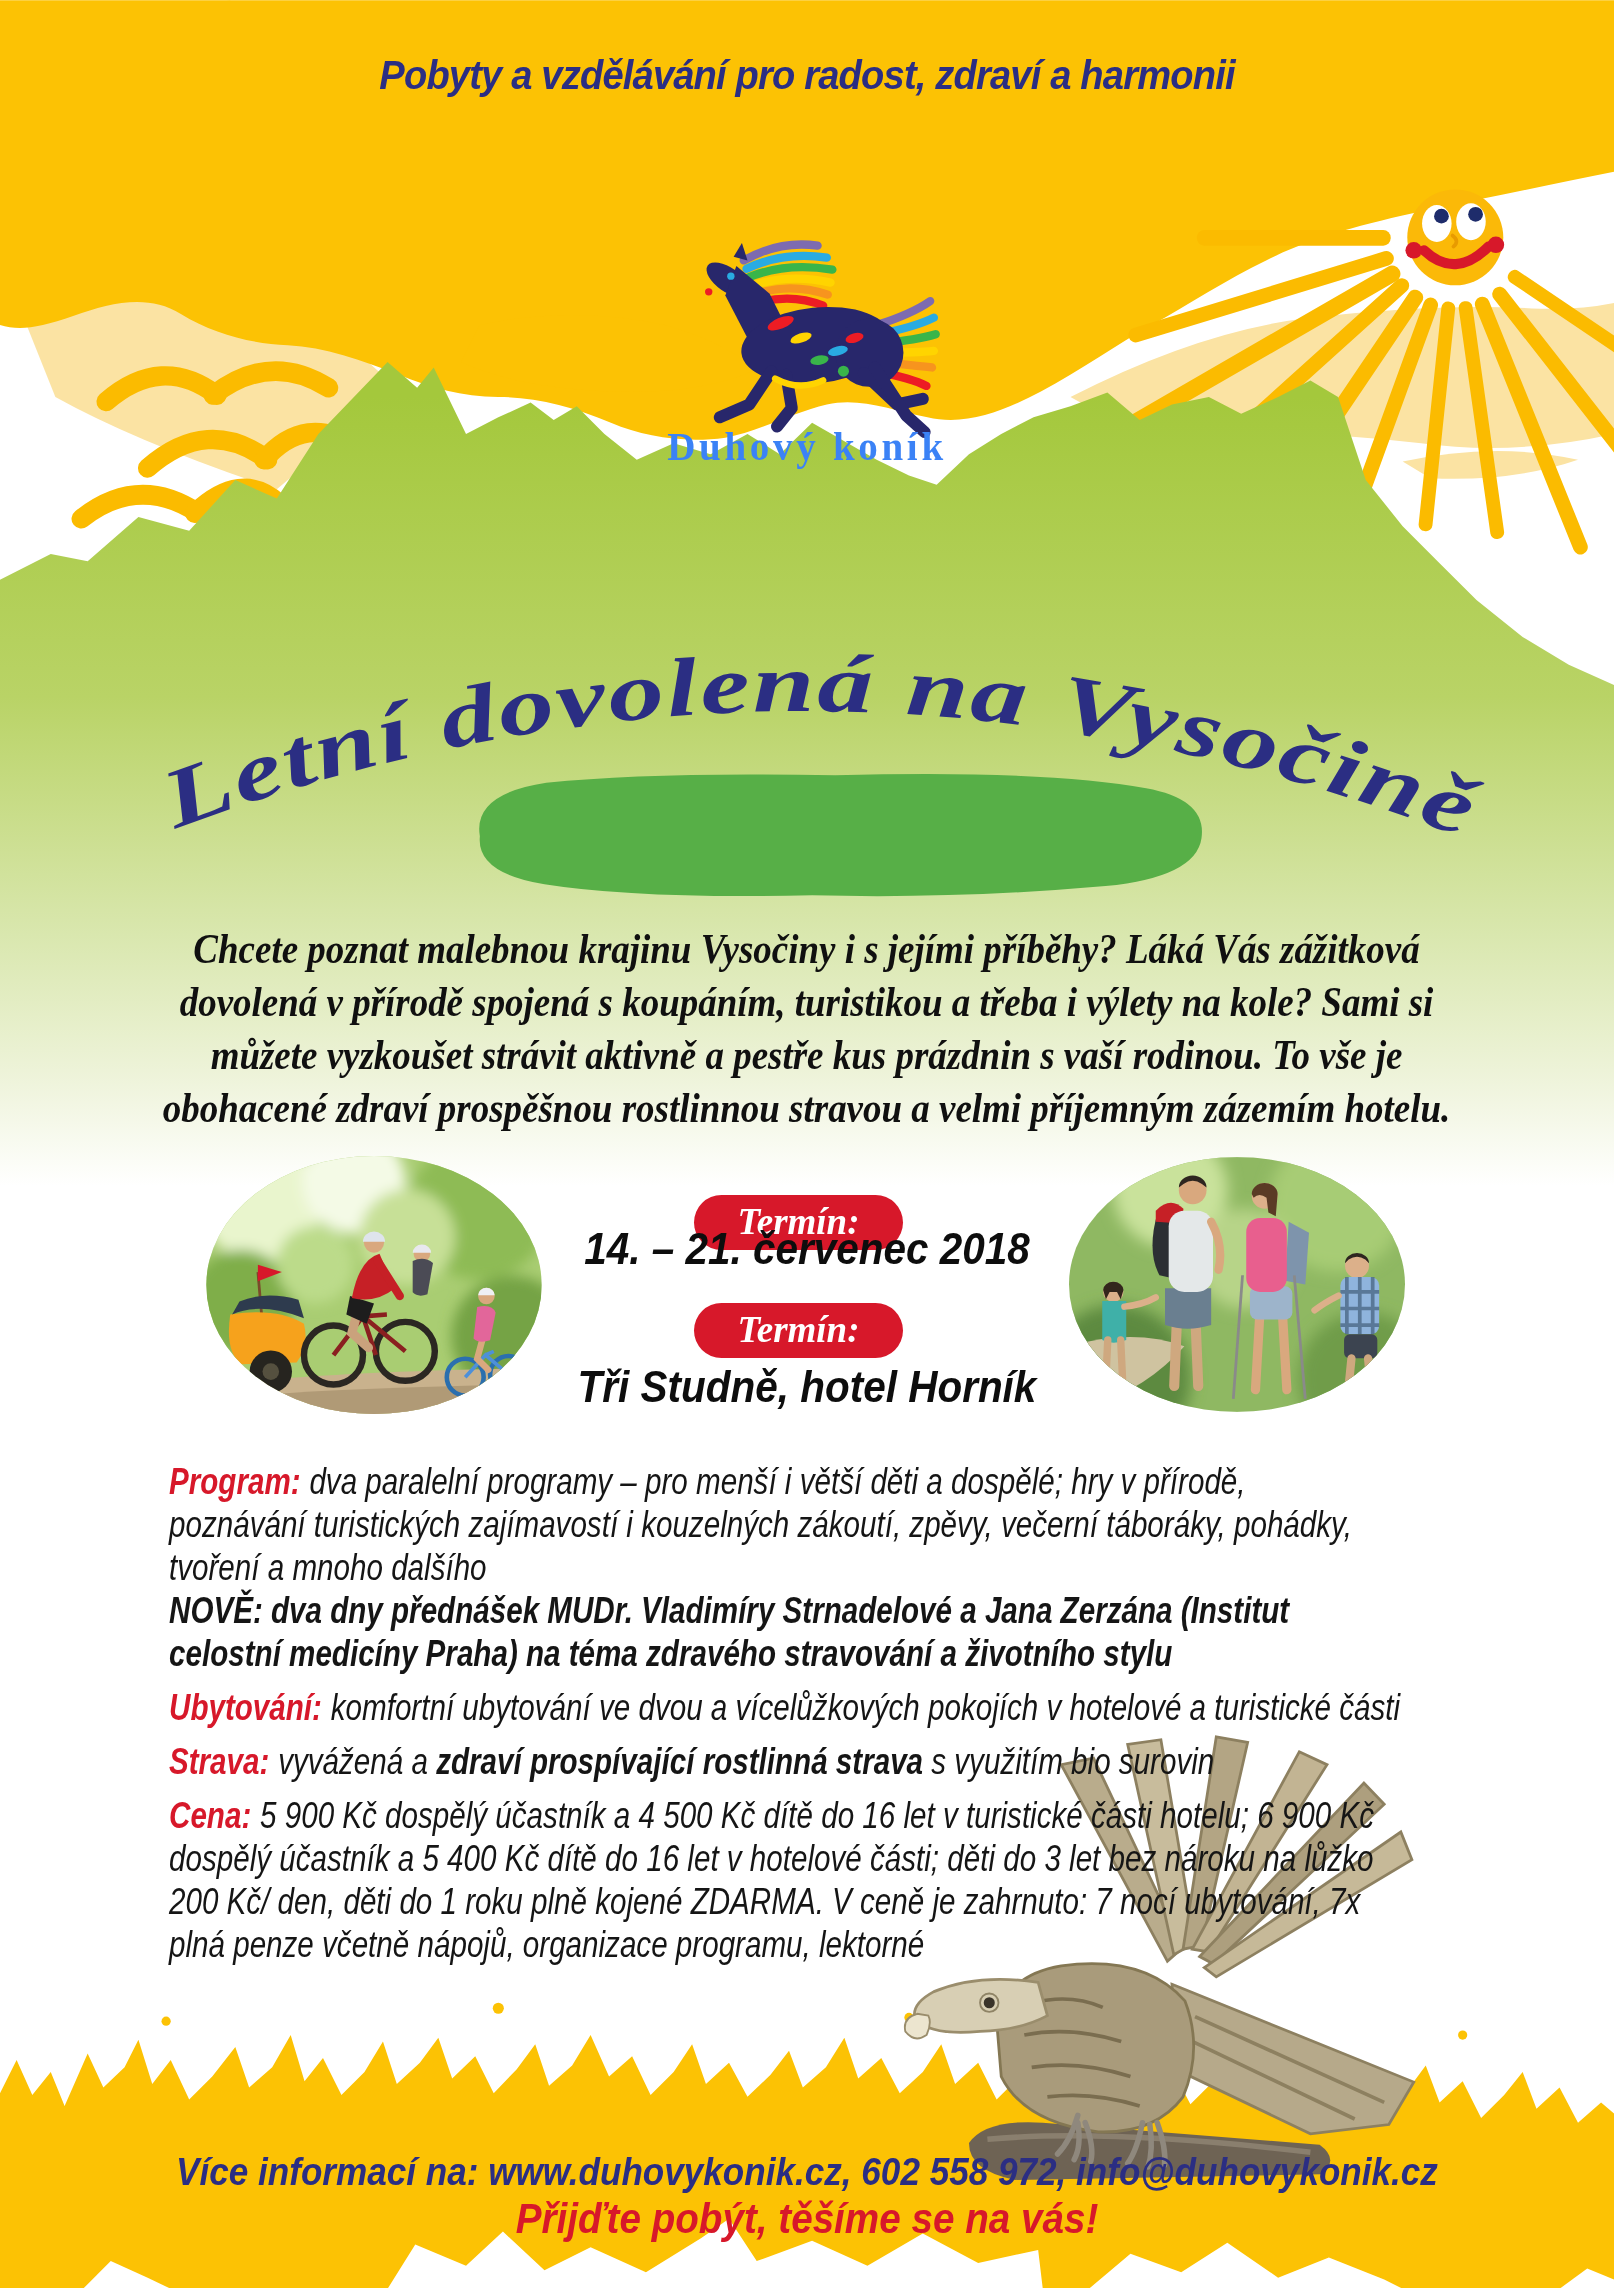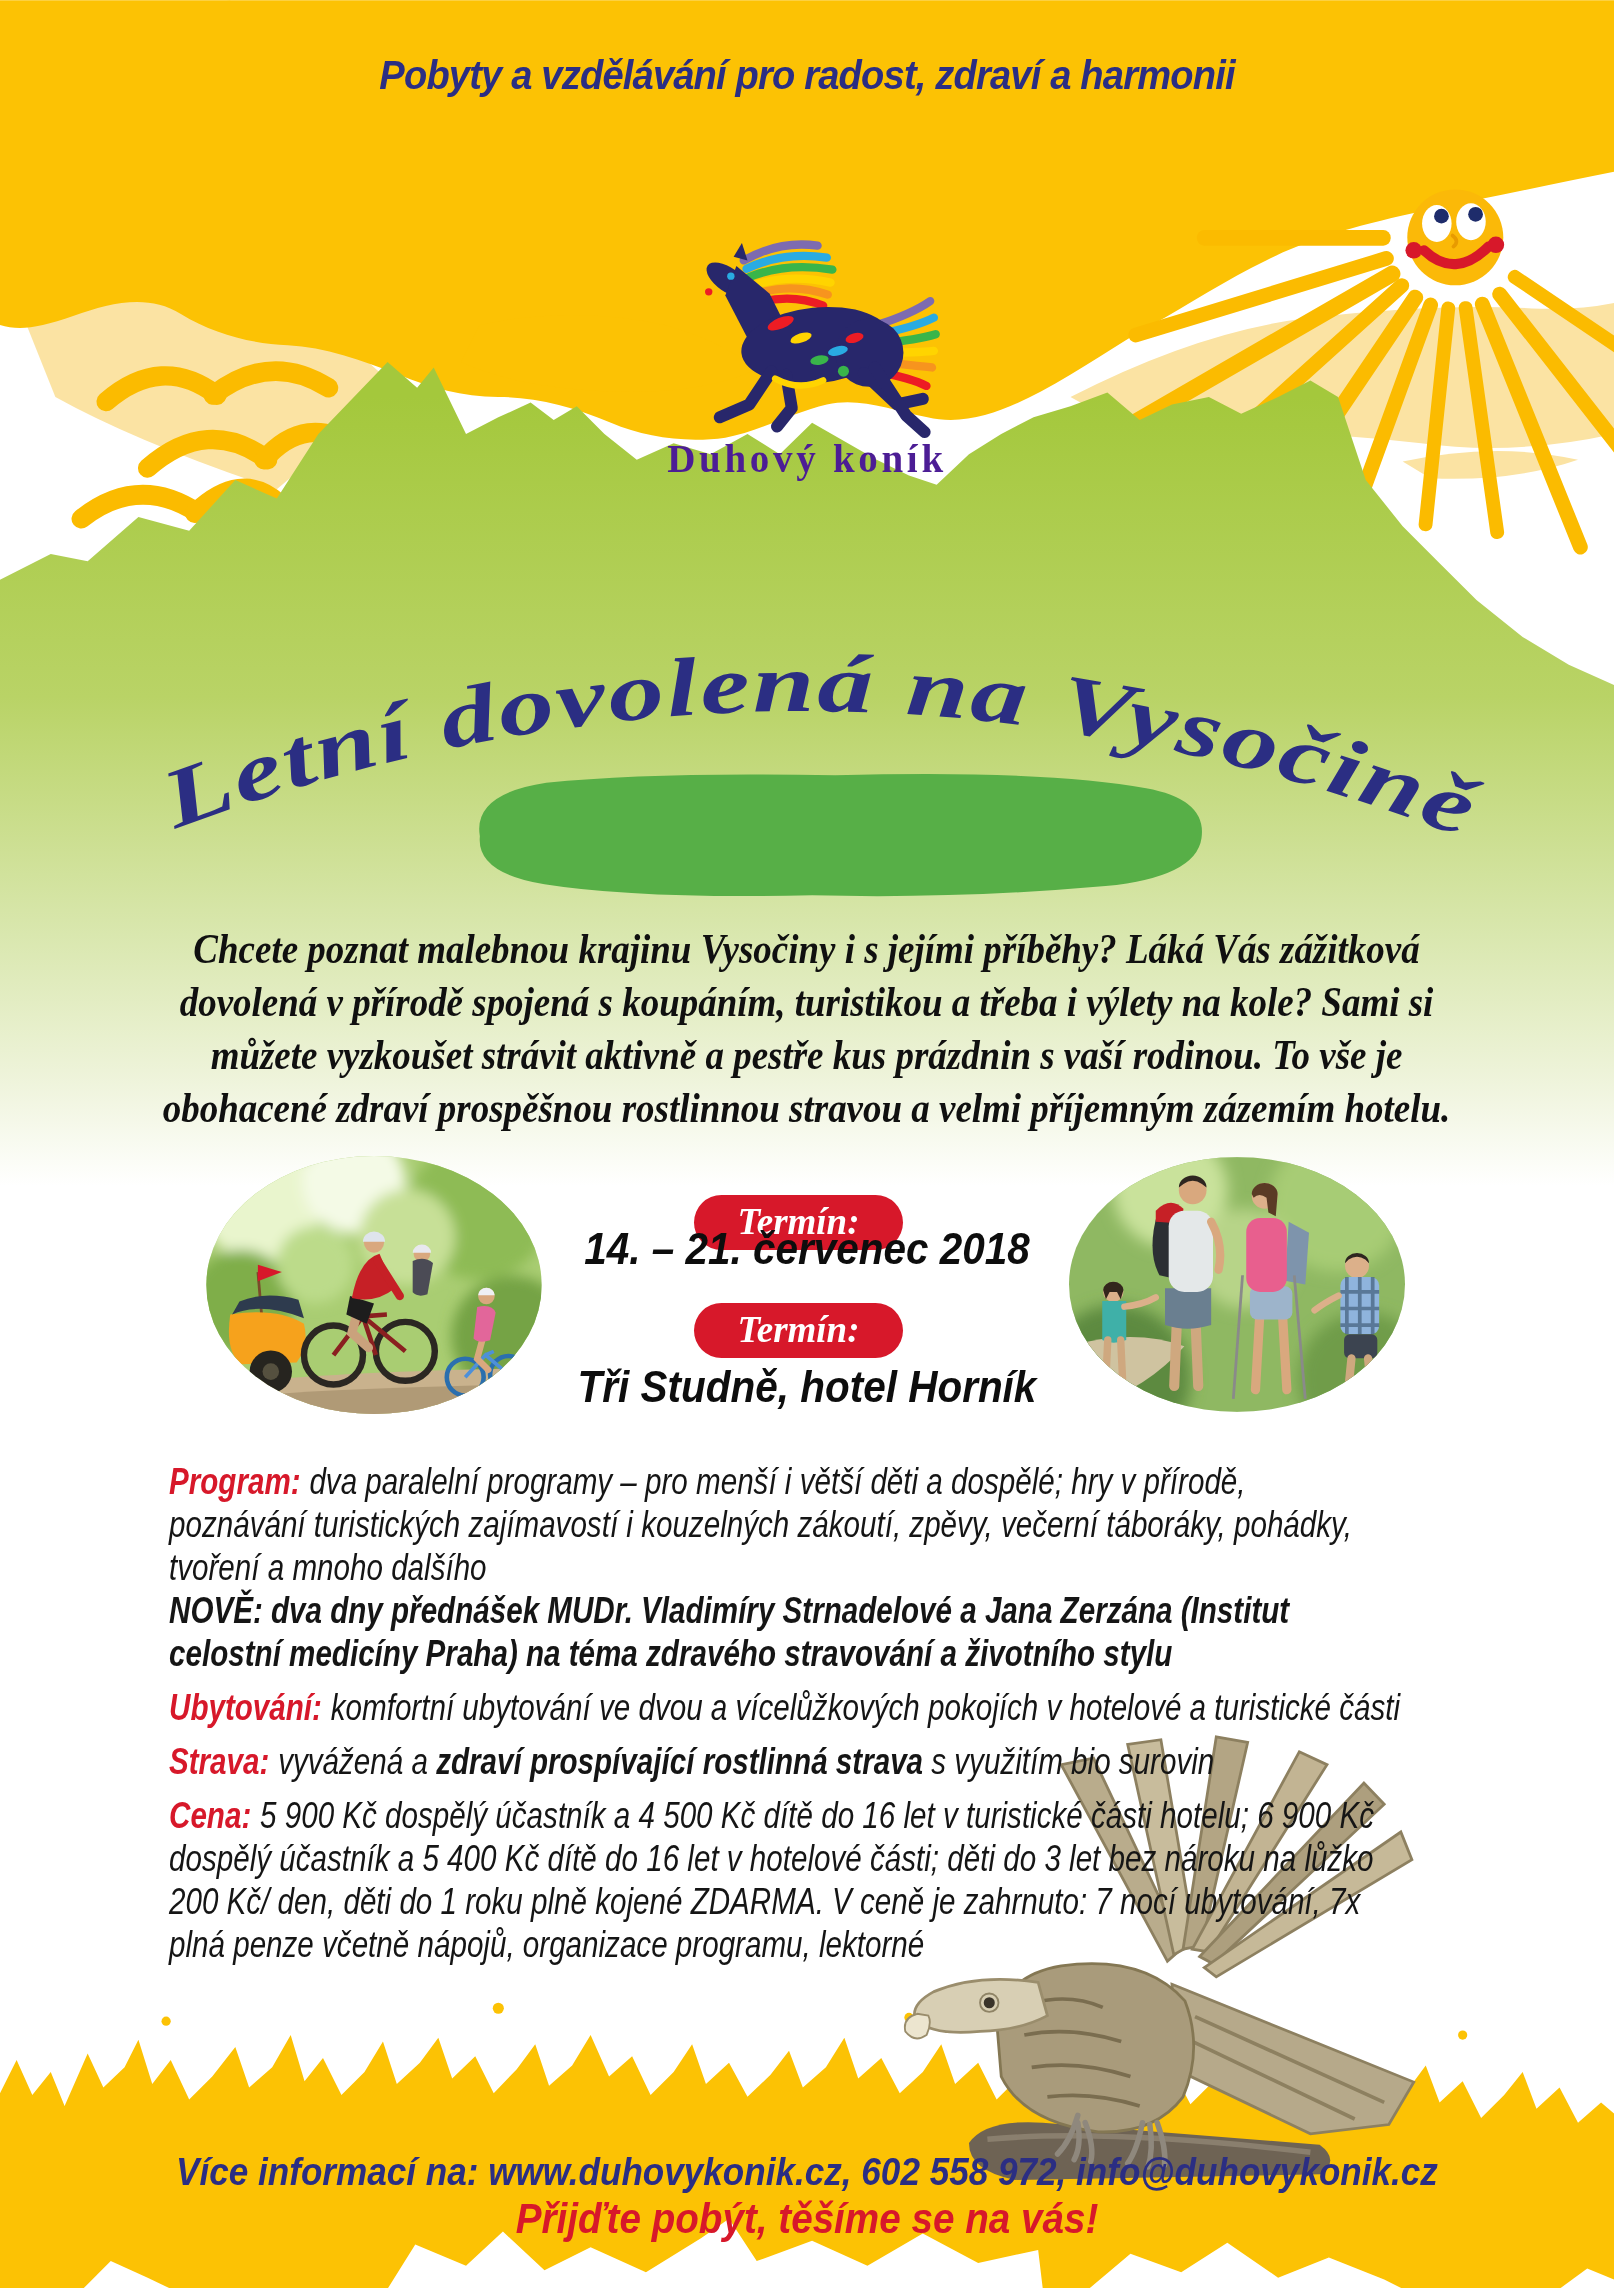--- a/index.html
+++ b/index.html
@@ -5,21 +5,21 @@
   html,body{margin:0;padding:0;background:#888;}
   .page{position:relative;width:1614px;height:2289px;background:#ffffff;overflow:hidden;
         font-family:"Liberation Sans",sans-serif;}
   .abs{position:absolute;}
   svg{display:block;}
   .bg-art{left:0;top:0;z-index:0;}
   .overlay{z-index:2;}
   .tagline{left:0;top:52px;width:1614px;text-align:center;color:#2B2E83;
            font-style:italic;font-weight:700;font-size:41px;letter-spacing:-0.9px;
            transform:scaleX(.93);transform-origin:50% 0;}
-  .logo-title{left:0;top:436px;width:1614px;text-align:center;color:#4c1d95;
+  .logo-title{left:0;top:424px;width:1614px;text-align:center;color:#3b82f6;
            font-family:"Liberation Serif",serif;font-weight:700;font-size:39px;letter-spacing:3.7px;}
   .title-arc-svg{left:0;top:0;z-index:2;pointer-events:none;}
   .subtitle{left:434px;top:792px;width:794px;text-align:center;color:#ffffff;
            font-family:"Liberation Serif",serif;font-style:italic;font-weight:700;font-size:54px;letter-spacing:1.8px;}
   .intro{left:43px;top:923px;width:1527px;text-align:center;color:#101010;
            font-family:"Liberation Serif",serif;font-style:italic;font-weight:700;
            font-size:42px;line-height:53px;transform:scaleX(.88);transform-origin:50% 0;}
   .badge{left:694px;width:209px;height:55px;background:#D7182A;border-radius:29px;
            color:#fff;font-family:"Liberation Serif",serif;font-style:italic;font-weight:700;
            font-size:37px;text-align:center;line-height:54px;}

